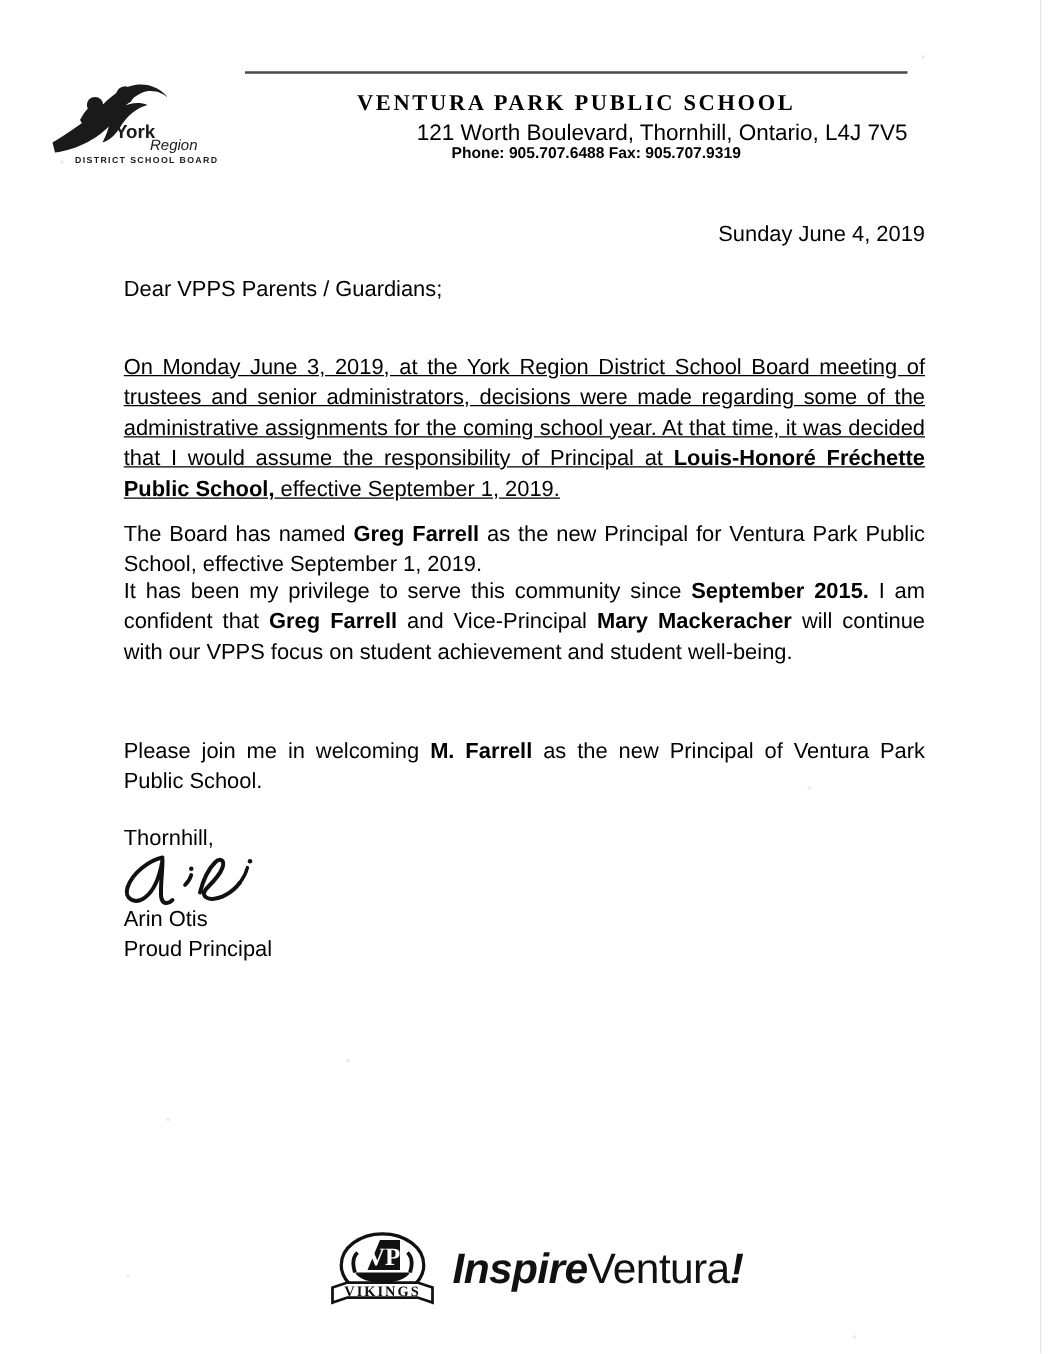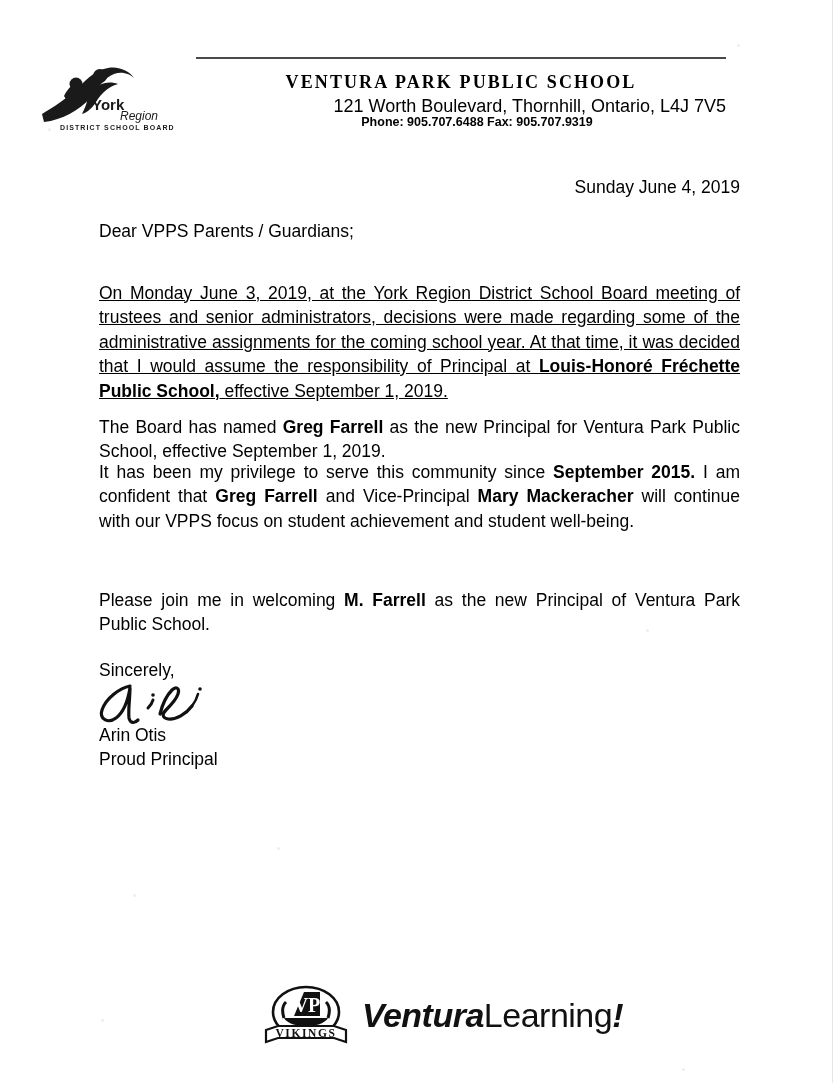--- a/index.html
+++ b/index.html
@@ -245,21 +245,21 @@
   </p>
 
   <p class="para p3">
     <span>It has been my privilege to serve this community since </span><b>September 2015.</b><span>  I am confident that </span><b>Greg Farrell</b><span> and Vice-Principal </span><b>Mary Mackeracher</b><span> will continue with our VPPS focus on student achievement and student well-being.</span>
   </p>
 
   <p class="para p4">
     <span>Please join me in welcoming </span><b>M. Farrell</b><span> as the new Principal of Ventura Park Public School.</span>
   </p>
 
-  <div class="closing">Sincerely,</div>
+  <div class="closing">Thornhill,</div>
 
   <div class="signature-mark">
     <svg width="140" height="48" viewBox="0 0 140 48" xmlns="http://www.w3.org/2000/svg">
       <g fill="none" stroke="#111111" stroke-linecap="round" stroke-linejoin="round">
         <path d="M34 6 C 24 8, 10 18, 6 30 C 3 39, 12 44, 20 38 C 28 32, 32 20, 34 8
                  C 34 18, 32 30, 33 38 C 34 43, 38 44, 42 40" stroke-width="3.2"></path>
         <path d="M52 28 C 54 26, 56 24, 57 20" stroke-width="3"></path>
         <circle cx="57" cy="15" r="1.8" fill="#111111" stroke="none"></circle>
         <path d="M64 34 C 66 26, 70 16, 76 10 C 80 6, 84 8, 82 14 C 80 20, 74 26, 70 30
                  C 66 34, 66 38, 72 39 C 80 40, 90 34, 96 26" stroke-width="3.2"></path>
@@ -285,18 +285,18 @@
 
         <path d="M36 34 L 46 10 L 62 10 L 62 34 Z" fill="#111111"></path>
         <text x="49" y="30" text-anchor="middle" font-family="Liberation Serif, serif" font-size="20" font-weight="bold" fill="#ffffff">VP</text>
 
         <path d="M8 48 L 20 44 L 76 44 L 88 48 L 88 60 L 76 56 L 20 56 L 8 60 Z" fill="#ffffff" stroke="#111111" stroke-width="2.2"></path>
         <text x="48" y="55" text-anchor="middle" font-family="Liberation Serif, serif" font-size="11.5" font-weight="bold" letter-spacing="1.6" fill="#111111">VIKINGS</text>
       </svg>
     </div>
 
     <div class="inspire-tag">
-      <span class="inspire-word">Ventura</span><span class="learning-word">Learning</span><span class="bang-word">!</span>
+      <span class="inspire-word">Inspire</span><span class="learning-word">Ventura</span><span class="bang-word">!</span>
     </div>
 
   </div>
 
 </div>
 
 </body></html>

